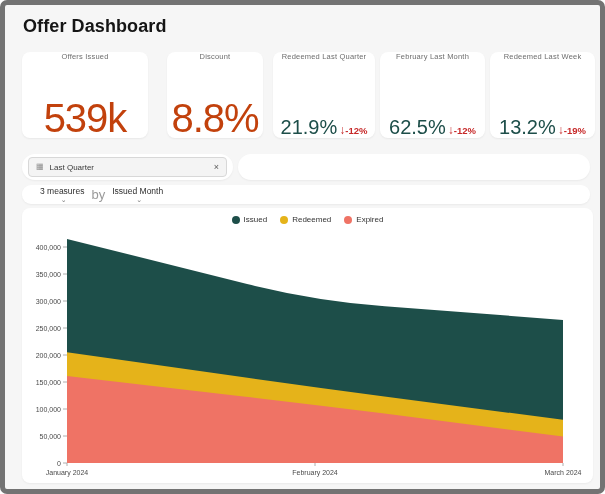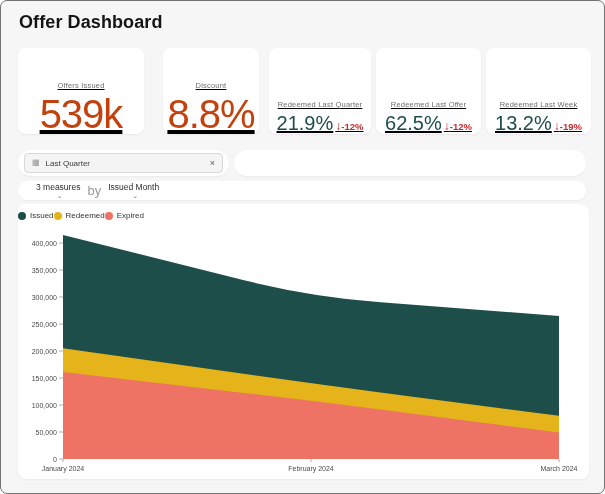--- a/index.html
+++ b/index.html
@@ -1,26 +1,26 @@
 <!DOCTYPE html>
 <html><head>
 <meta charset="utf-8">
 <style>
   * { box-sizing: border-box; margin: 0; padding: 0; }
   html,body { width:605px; height:494px; }
   body { font-family: "Liberation Sans", sans-serif; background:#ffffff; }
   .app {
     position:relative; width:605px; height:494px;
-    background:#f6f6f6; border:1px solid #737373; border-radius:7px; overflow:hidden;
+    background:#f6f6f6; border:5px solid #737373; border-radius:7px; overflow:hidden;
   }
   .page-title { position:absolute; left:18px; top:11px; font-size:18px; font-weight:700; color:#151515; letter-spacing:.1px; }
 
   
   .kpi-card { position:absolute; top:47px; height:86px; background:#fff; border-radius:8px;
-    box-shadow:0 1px 2px rgba(0,0,0,.06); display:flex; flex-direction:column; align-items:center; justify-content:flex-end;text-decoration:underline; }
+    box-shadow:0 1px 2px rgba(0,0,0,.06); display:flex; flex-direction:column; align-items:center; justify-content:space-between; }
   .kpi-label { font-size:7.5px; color:#6e6e6e; letter-spacing:.2px; margin-bottom:4px; white-space:nowrap; }
   .kpi-value-big { font-size:40px; color:#c2410c; line-height:1; letter-spacing:-1px; }
   .kpi-row { display:flex; align-items:baseline; }
   .kpi-value-small { font-size:20px; color:#1d4e49; line-height:1; }
   .kpi-delta { color:#c62828; margin-left:2px; white-space:nowrap; }
   .kpi-delta .arrow { font-size:12px; }
   .kpi-delta .pct { font-size:9.5px; font-weight:700; }
   .card1 { left:17px;  width:126px; }
   .card2 { left:162px; width:96px;  }
   .card3 { left:268px; width:102px; }
@@ -41,21 +41,21 @@
   
   .measures-bar { position:absolute; left:17px; top:180px; width:568px; height:19px; background:#fff;
     border-radius:9px; box-shadow:0 1px 2px rgba(0,0,0,.05); display:flex; align-items:center; padding:0 18px; }
   .measures-bar .drop { display:flex; align-items:center; font-size:8.5px; color:#2e2e2e; cursor:default;flex-direction:column; }
   .measures-bar .chev { font-size:7px; color:#7a7a7a; margin-left:3px; }
   .measures-bar .by { font-size:13px; color:#9a9a9a; margin:0 7px; }
 
   
   .chart-card { position:absolute; left:17px; top:203px; width:571px; height:275px; background:#fff;
     border-radius:8px; box-shadow:0 1px 2px rgba(0,0,0,.05); }
-  .legend { position:absolute; left:0; top:7px; width:100%; display:flex; }
+  .legend { position:absolute; left:0; top:7px; width:100%; display:flex; justify-content:center; gap:13px; }
   .legend-item { display:flex; align-items:center; gap:4px; cursor:default; }
   .legend-dot { width:8px; height:8px; border-radius:50%; }
   .legend-label { font-size:8px; color:#333; }
   .chart-svg { position:absolute; left:0; top:0; }
 </style>
 </head>
 <body>
 
 <div class="app">
   <div class="page-title">Offer Dashboard</div>
@@ -69,21 +69,21 @@
     <div class="kpi-value-big">8.8%</div>
   </div>
   <div class="kpi-card card3">
     <div class="kpi-label">Redeemed Last Quarter</div>
     <div class="kpi-row">
       <span class="kpi-value-small">21.9%</span>
       <span class="kpi-delta"><span class="arrow">↓</span><span class="pct">-12%</span></span>
     </div>
   </div>
   <div class="kpi-card card4">
-    <div class="kpi-label">Redeemed Last Offer</div>
+    <div class="kpi-label">February Last Month</div>
     <div class="kpi-row">
       <span class="kpi-value-small">62.5%</span>
       <span class="kpi-delta"><span class="arrow">↓</span><span class="pct">-12%</span></span>
     </div>
   </div>
   <div class="kpi-card card5">
     <div class="kpi-label">Redeemed Last Week</div>
     <div class="kpi-row">
       <span class="kpi-value-small">13.2%</span>
       <span class="kpi-delta"><span class="arrow">↓</span><span class="pct">-19%</span></span>

